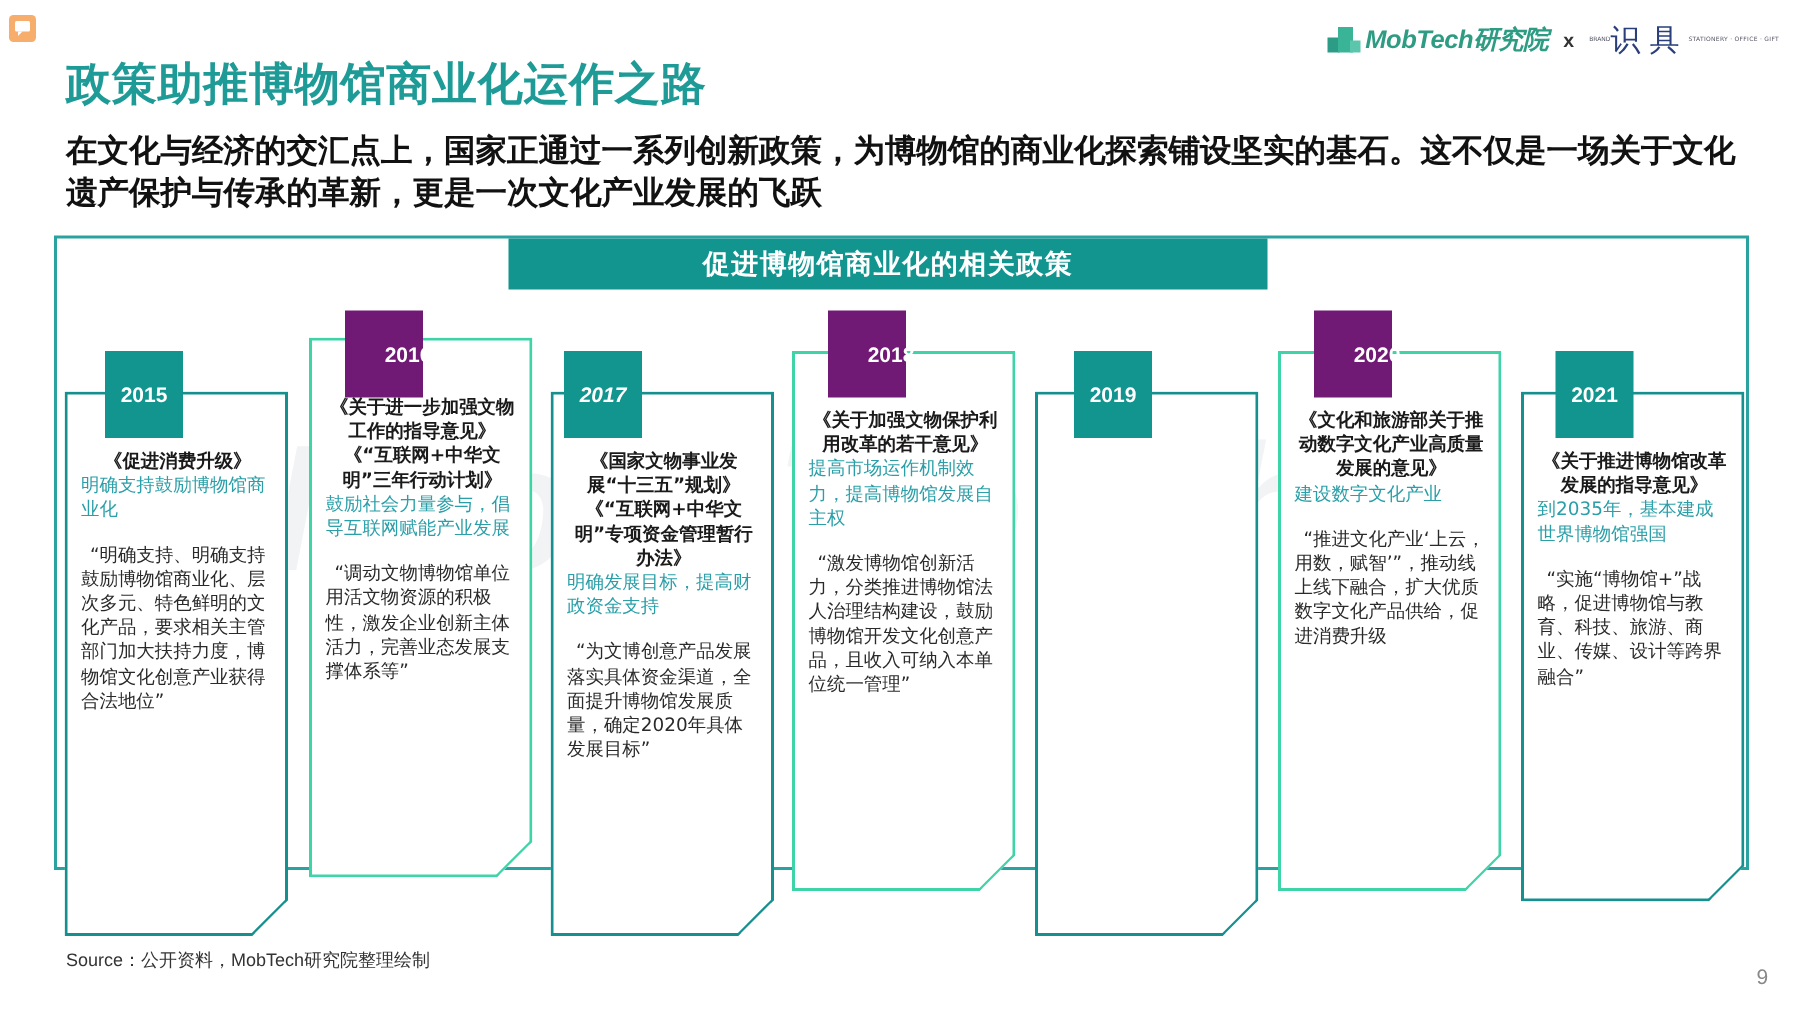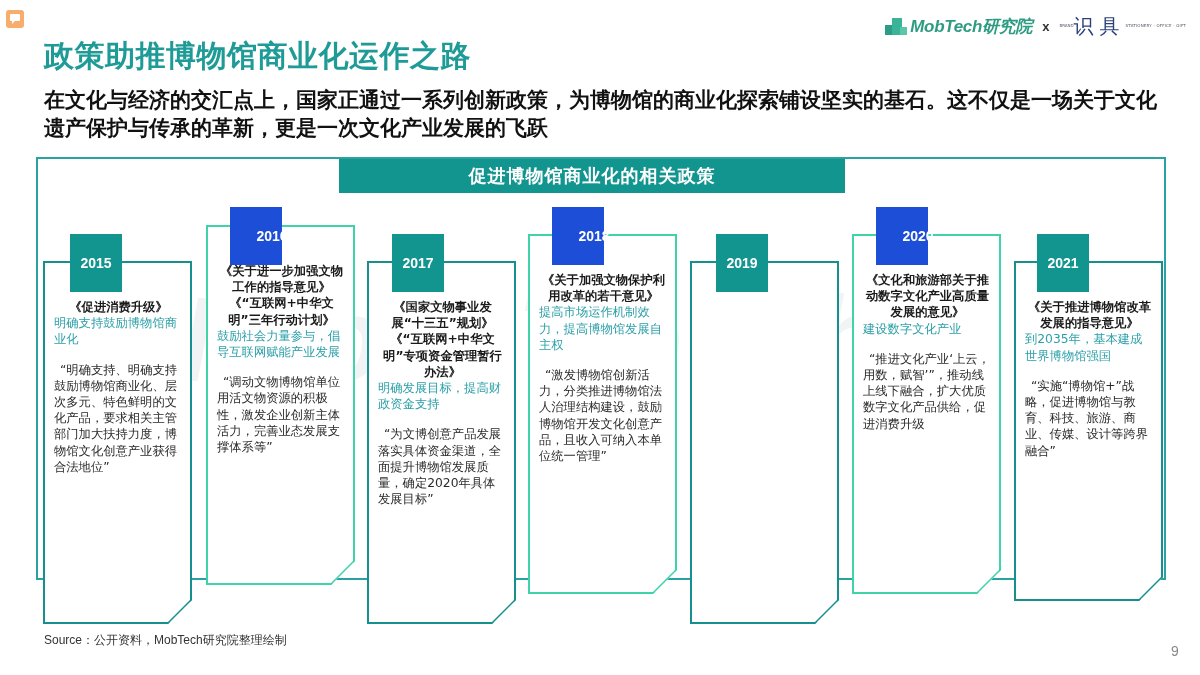--- a/index.html
+++ b/index.html
@@ -26,21 +26,21 @@
   .page-title { position: absolute; left: 44px; top: 36px; font-size: 30px; font-weight: bold; color: #1f9b97; letter-spacing: 0.5px; }
   .lead { position: absolute; left: 44px; top: 86px; width: 1130px; font-size: 21px; line-height: 28px; font-weight: bold; color: #111; }
 
   .frame { position: absolute; left: 36px; top: 157px; width: 1130px; height: 423px; border: 2px solid #2aa3a0; }
   .section-banner { position: absolute; left: 301px; top: 0px; width: 506px; height: 34px; background: #12948f; color: #fff; font-size: 18px; font-weight: bold; display: flex; align-items: center; justify-content: center; letter-spacing: 1px; }
 
   .card { position: absolute; width: 149px; border: 2px solid #168f8f; background: #fff; clip-path: polygon(0 0, 100% 0, 100% calc(100% - 24px), calc(100% - 24px) 100%, 0 100%); }
   .card.light { border-color: #3fd3a8; }
   .card .corner { position: absolute; right: -2px; bottom: -2px; width: 35px; height: 35px; pointer-events: none; }
   .year-tab { position: absolute; width: 52px; height: 58px; background: #12948f; color: #fff; font-family: "Liberation Sans", sans-serif; font-weight: bold; font-size: 14px; display: flex; align-items: center; justify-content: center; }
-  .year-tab.light { background: #1d4ed8; padding-left: 32px; }
+  .year-tab.light { background: #701a75; padding-left: 32px; }
 
   .card-body { padding: 36px 7px 6px 9px; font-size: 12.3px; line-height: 16.2px; }
   .policy { font-weight: bold; color: #1a1a1a; text-align: center; }
   .highlight { color: #2a9fa8; margin-top: 0px; }
   .quote { color: #2a2a2a; margin-top: 14px; text-indent: 6px; }
 
   .source { position: absolute; left: 44px; top: 632px; font-family: "Liberation Sans", sans-serif; font-size: 12px; color: #333; }
   .page-num { position: absolute; left: 1171px; top: 643px; font-family: "Liberation Sans", sans-serif; font-size: 14px; color: #888; }
 
   .watermark { position: absolute; left: 180px; top: 270px; font-size: 120px; color: #f2f3f5; font-style: italic; font-weight: bold; font-family: "Liberation Sans", sans-serif; letter-spacing: 30px; pointer-events: none; }
@@ -103,21 +103,21 @@
 <div class="card" style="left:367px; top:261px; height:363px;">
   <div class="card-body">
     <div class="policy">《国家文物事业发展“十三五”规划》《“互联网+中华文明”专项资金管理暂行办法》</div>
     <div class="highlight">明确发展目标，提高财政资金支持</div>
     <div class="quote">“为文博创意产品发展落实具体资金渠道，全面提升博物馆发展质量，确定2020年具体发展目标”</div>
   </div>
   <svg class="corner" viewBox="0 0 35 35">
       <line x1="35" y1="11" x2="11" y2="35" stroke="#168f8f" stroke-width="3"></line>
     </svg>
 </div>
-<div class="year-tab" style="left:392px; top:234px;">2017</div>
+<div class="year-tab" style="left:376px; top:234px;font-style:italic;">2017</div>
 
 <div class="card light" style="left:528px; top:234px; height:360px;">
   <div class="card-body">
     <div class="policy">《关于加强文物保护利用改革的若干意见》</div>
     <div class="highlight">提高市场运作机制效力，提高博物馆发展自主权</div>
     <div class="quote">“激发博物馆创新活力，分类推进博物馆法人治理结构建设，鼓励博物馆开发文化创意产品，且收入可纳入本单位统一管理”</div>
   </div>
   <svg class="corner" viewBox="0 0 35 35">
       <line x1="35" y1="11" x2="11" y2="35" stroke="#3fd3a8" stroke-width="3"></line>
     </svg>

